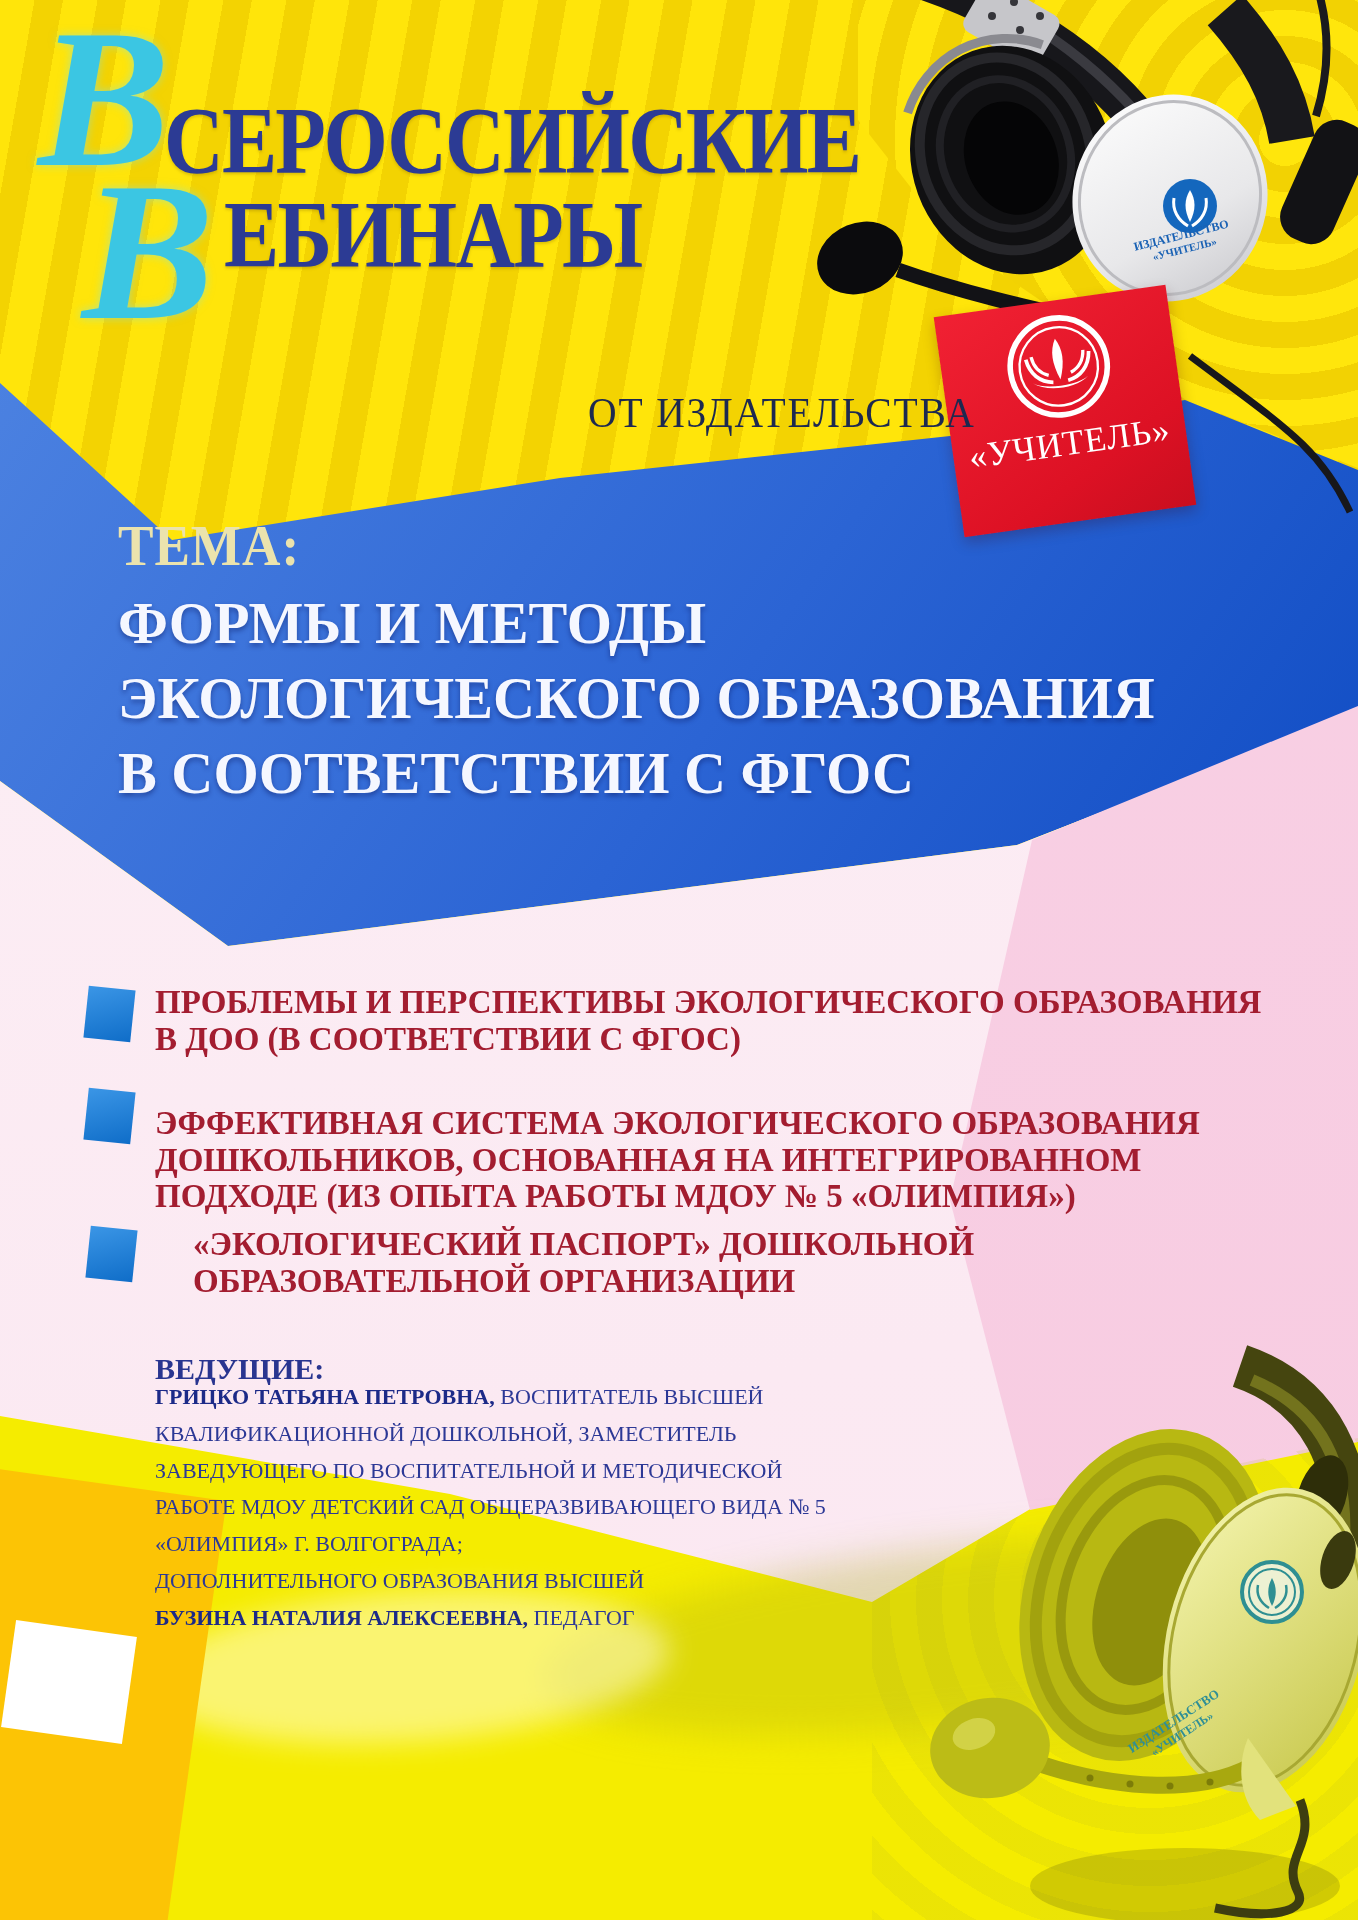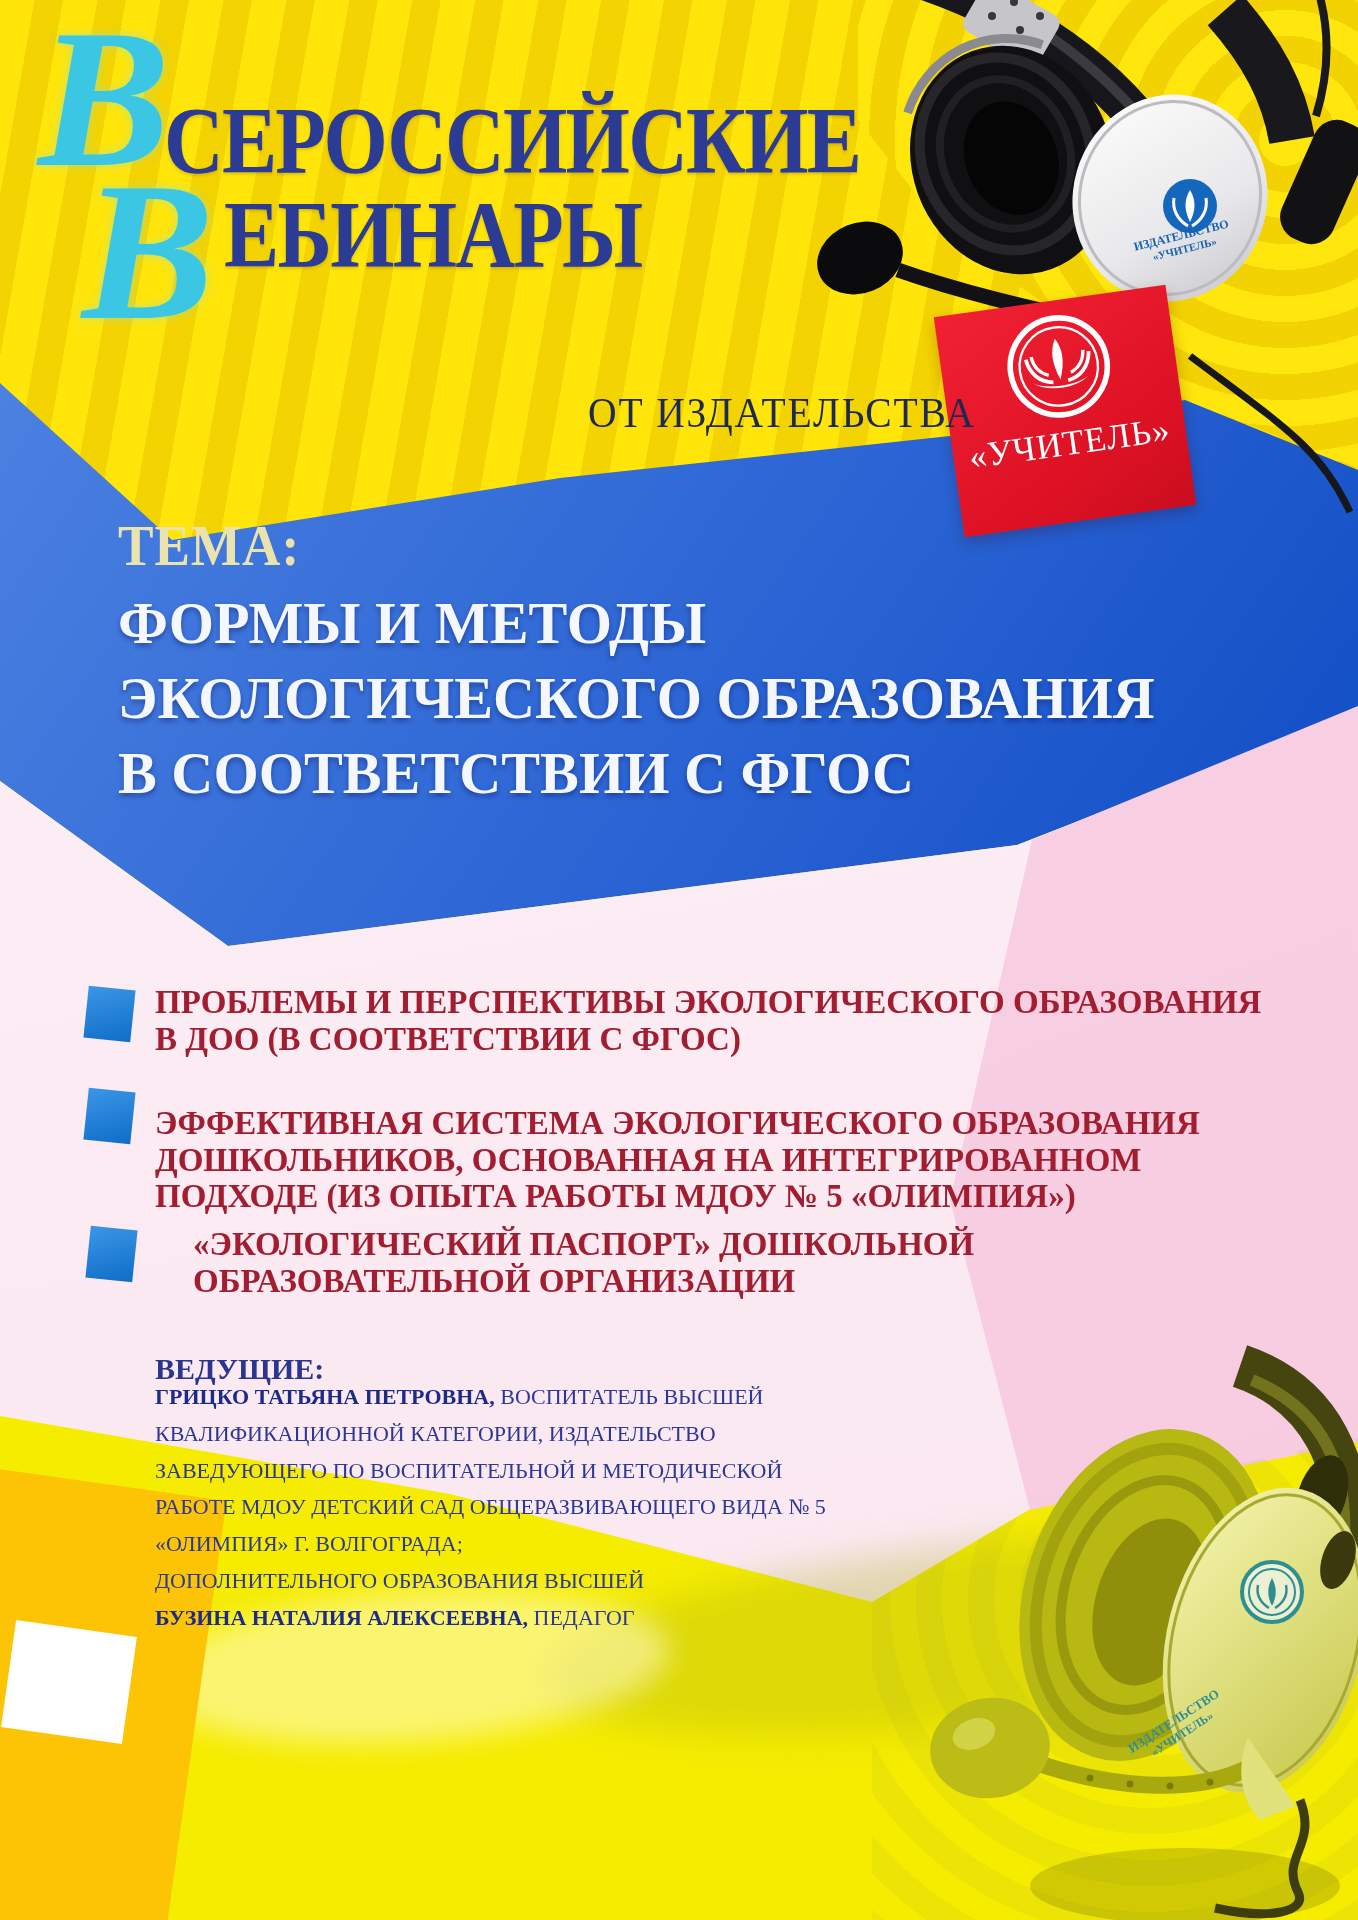--- a/index.html
+++ b/index.html
@@ -285,21 +285,21 @@
     <div>ПОДХОДЕ (ИЗ ОПЫТА РАБОТЫ МДОУ № 5 «ОЛИМПИЯ»)</div>
   </div>
   <div class="abs agenda ag3">
     <div>«ЭКОЛОГИЧЕСКИЙ ПАСПОРТ» ДОШКОЛЬНОЙ</div>
     <div>ОБРАЗОВАТЕЛЬНОЙ ОРГАНИЗАЦИИ</div>
   </div>
 
   <div class="abs pres-label">ВЕДУЩИЕ:</div>
   <div class="abs pres">
     <div><span class="name">ГРИЦКО ТАТЬЯНА ПЕТРОВНА,</span><span> ВОСПИТАТЕЛЬ ВЫСШЕЙ</span></div>
-    <div>КВАЛИФИКАЦИОННОЙ КАТЕГОРИИ, ИЗДАТЕЛЬСТВО</div>
+    <div>КВАЛИФИКАЦИОННОЙ ДОШКОЛЬНОЙ, ЗАМЕСТИТЕЛЬ</div>
     <div>ЗАВЕДУЮЩЕГО ПО ВОСПИТАТЕЛЬНОЙ И МЕТОДИЧЕСКОЙ</div>
     <div>РАБОТЕ МДОУ ДЕТСКИЙ САД ОБЩЕРАЗВИВАЮЩЕГО ВИДА № 5</div>
     <div>«ОЛИМПИЯ» Г. ВОЛГОГРАДА;</div>
     <div>ДОПОЛНИТЕЛЬНОГО ОБРАЗОВАНИЯ ВЫСШЕЙ</div>
     <div><span class="name">БУЗИНА НАТАЛИЯ АЛЕКСЕЕВНА,</span><span> ПЕДАГОГ</span></div>
   </div>
 
 </div>
 
 </body></html>

